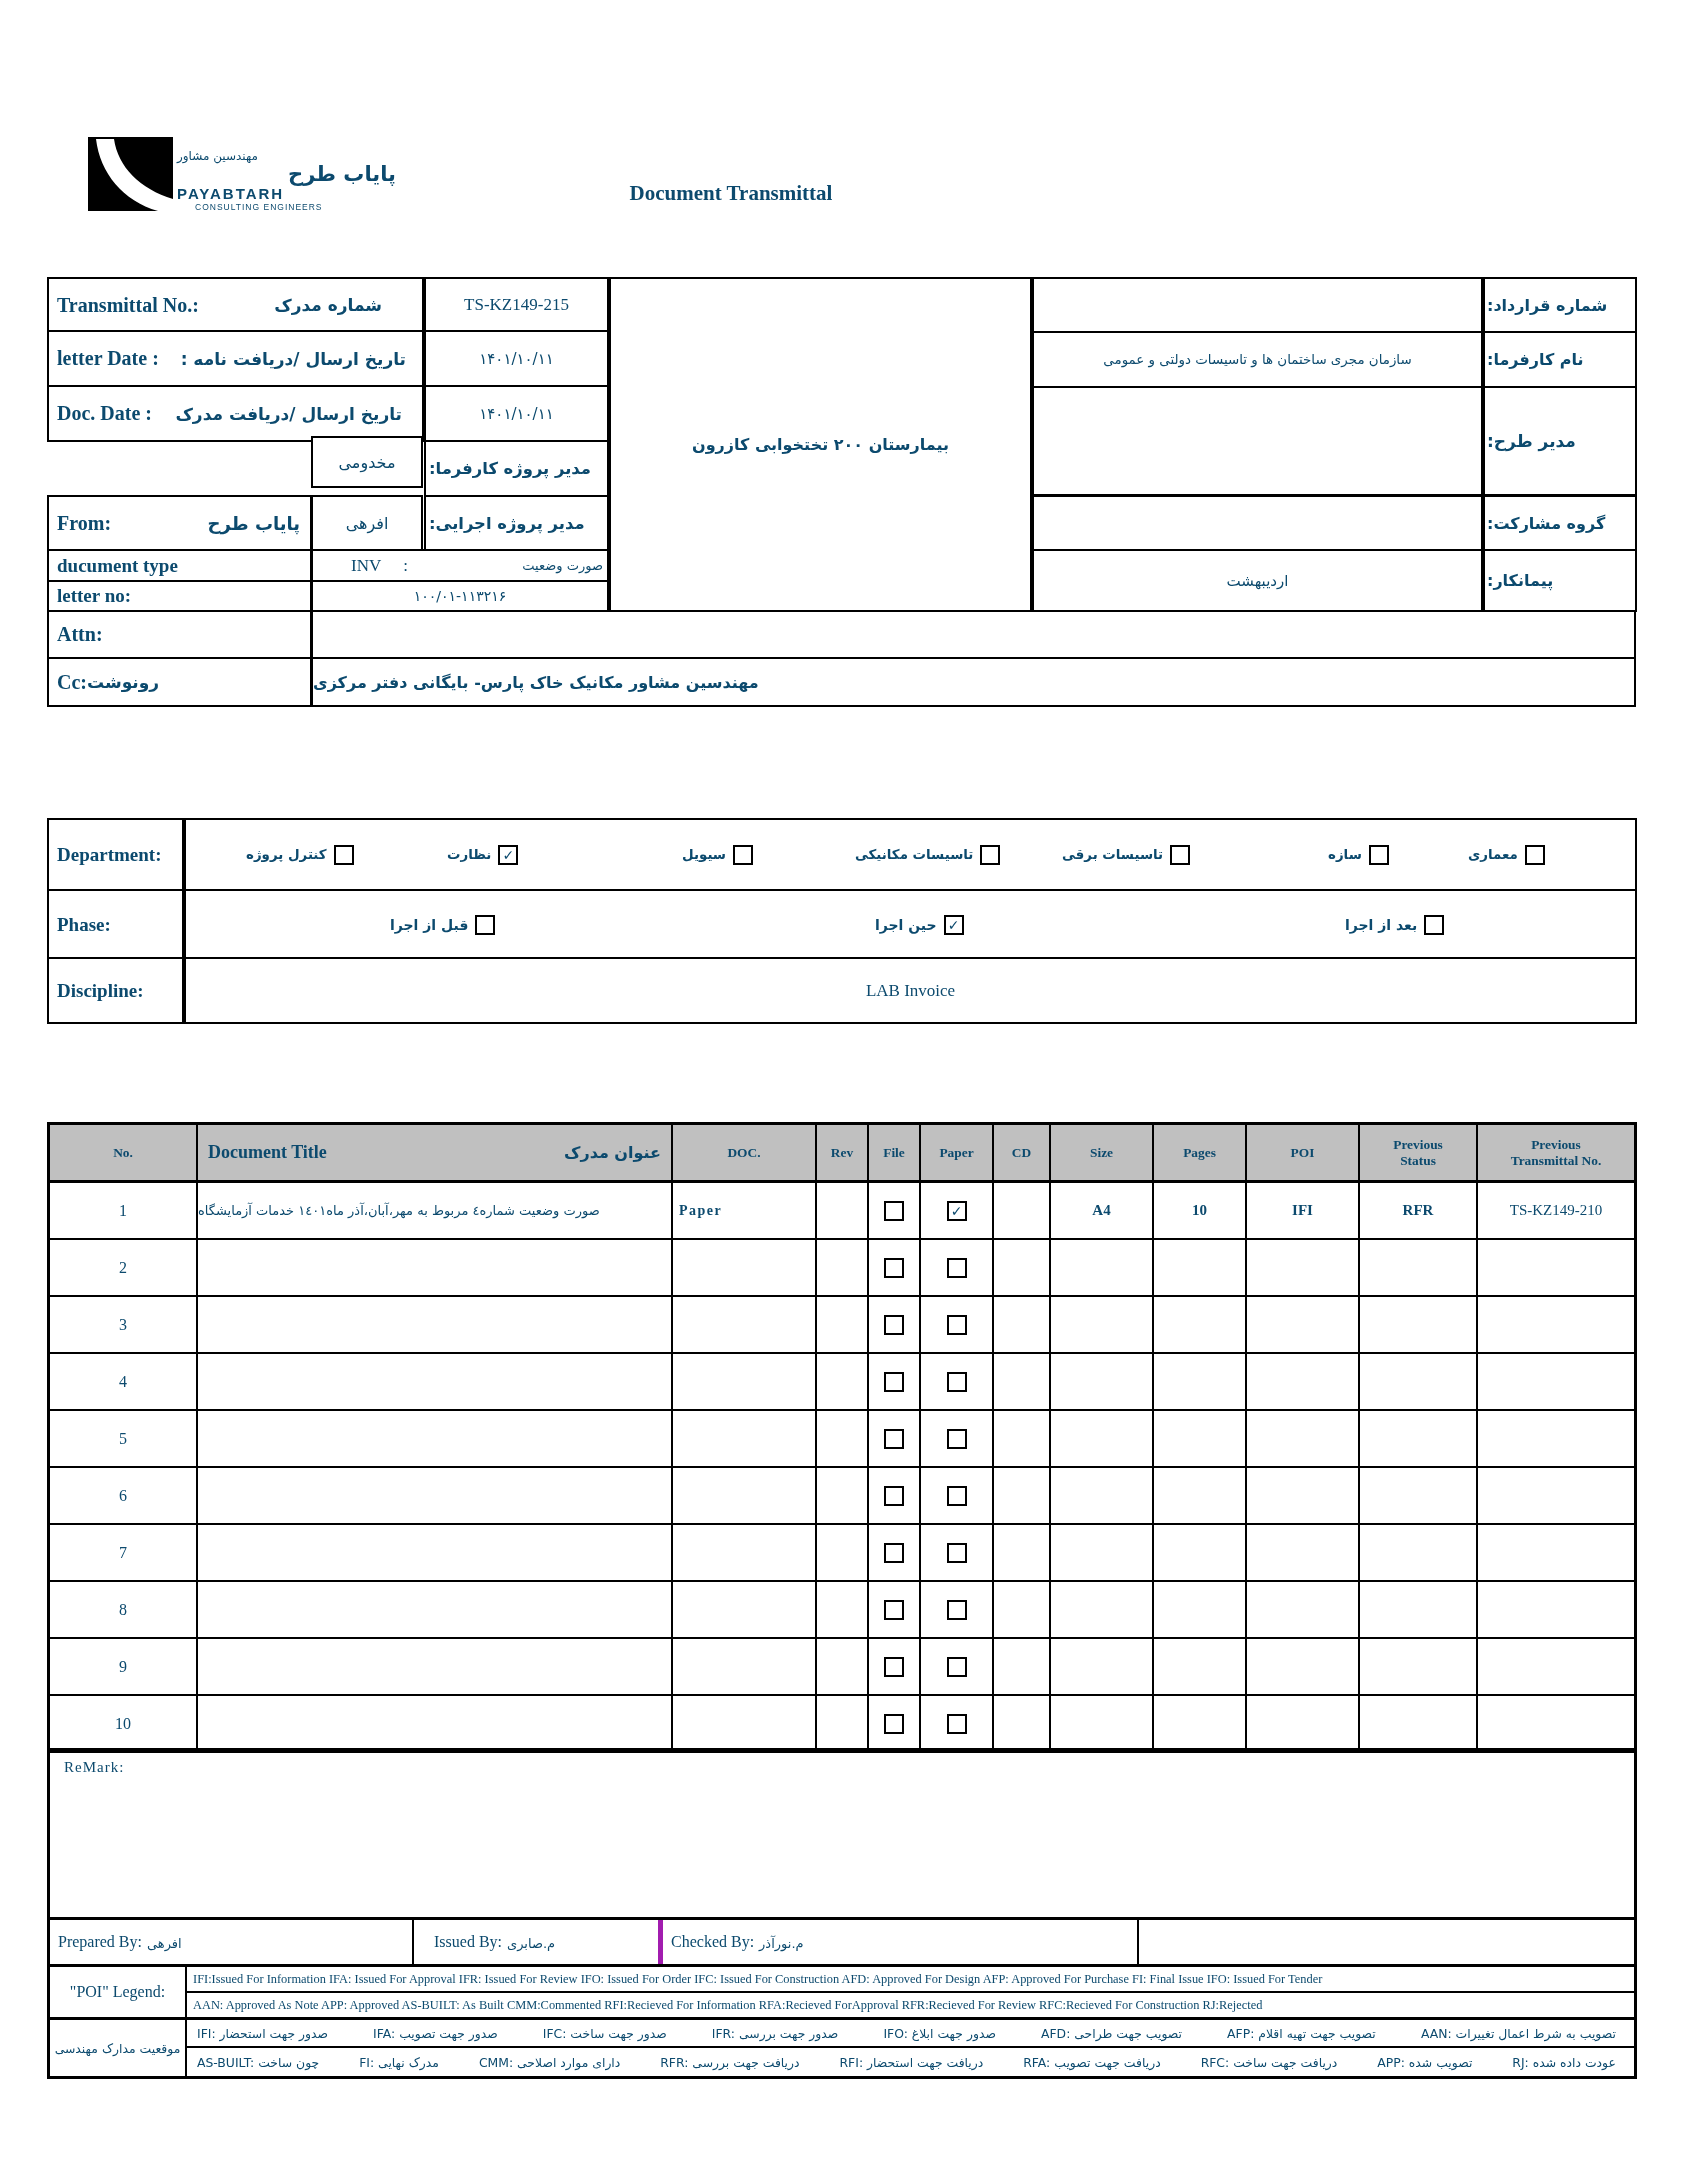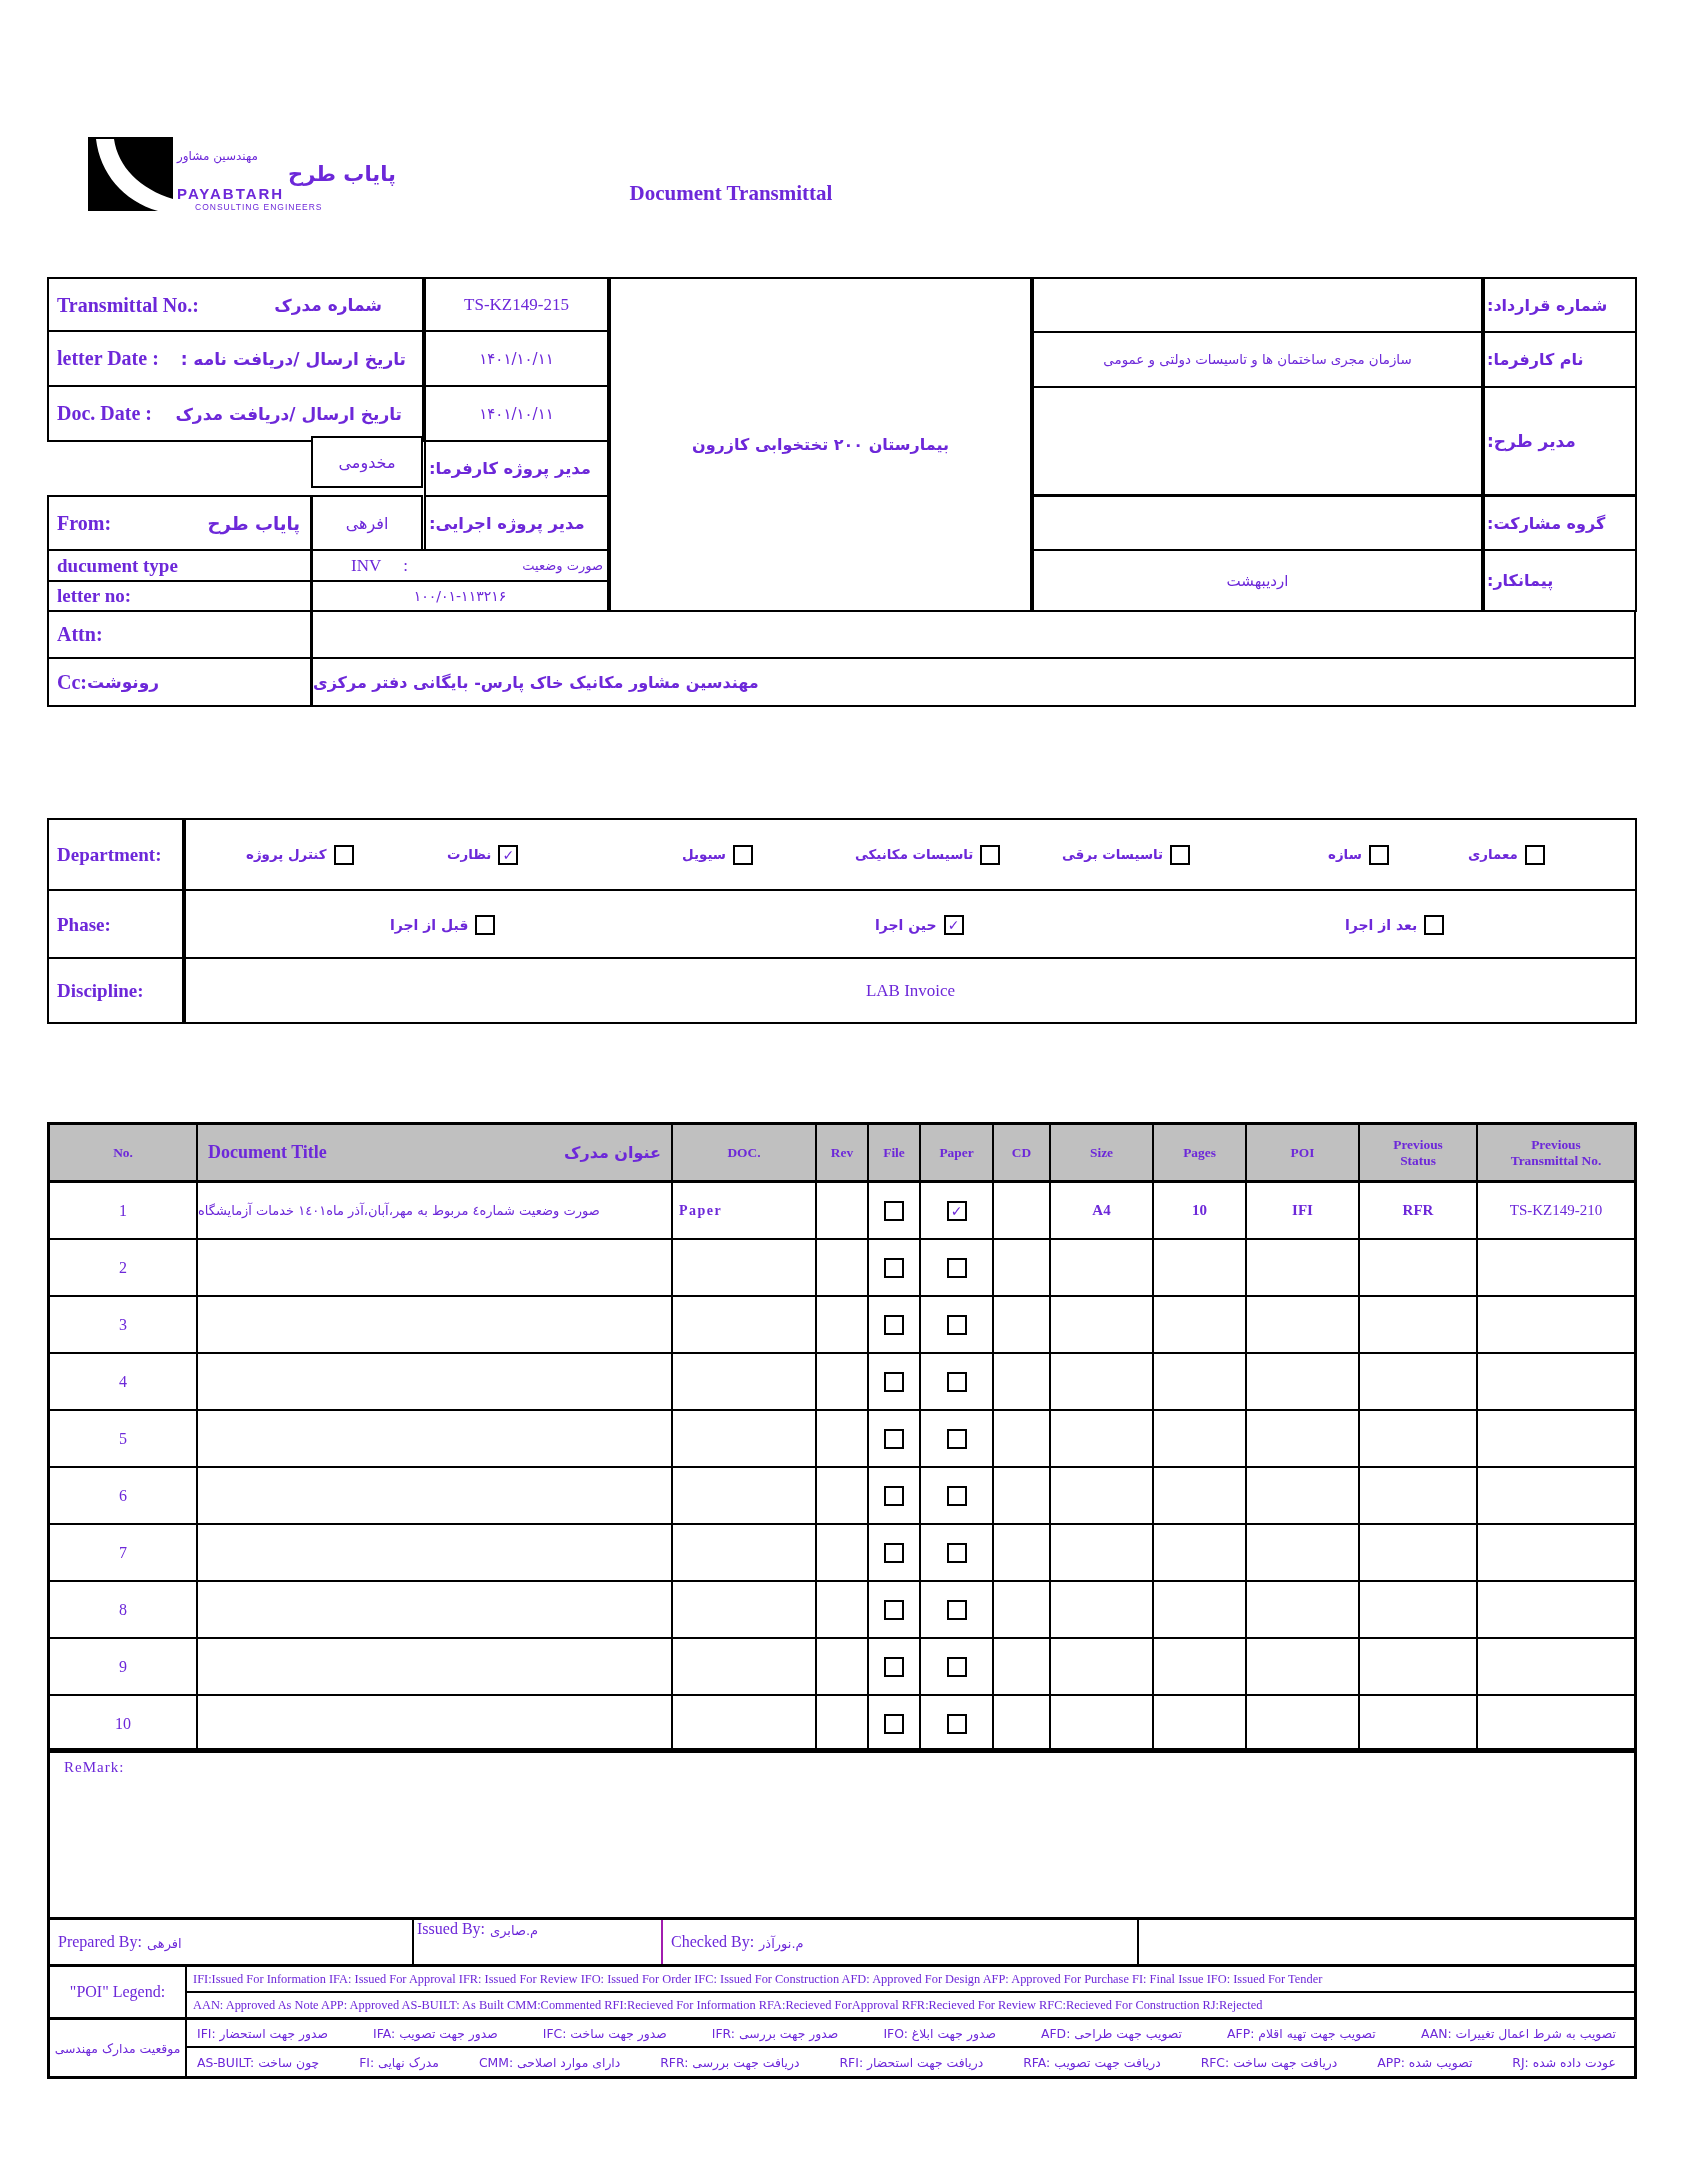--- a/index.html
+++ b/index.html
@@ -1,17 +1,17 @@
 <!DOCTYPE html>
 <html><head>
 <meta charset="utf-8">
 <style>
   html,body{margin:0;padding:0;background:#fff;}
   #page{position:relative;width:1684px;height:2178px;background:#ffffff;overflow:hidden;
-        font-family:"Liberation Serif", serif;color:#6d28d9;}
+        font-family:"Liberation Serif", serif;color:#0c4a6e;}
   .abs{position:absolute;box-sizing:border-box;}
   .cell{position:absolute;box-sizing:border-box;border:2px solid #000;background:#fff;
         display:flex;align-items:center;}
   .en{font-family:"Liberation Serif", serif;}
   .fa{font-family:"DejaVu Sans", sans-serif;}
   .b{font-weight:bold;}
   .lbl-en{font-weight:bold;font-size:20px;padding-left:8px;}
   .lbl-fa{font-weight:bold;font-size:17px;}
   .val{font-size:17px;}
   .center{justify-content:center;text-align:center;}
@@ -392,21 +392,21 @@
   <div class="abs" style="left:47px;top:1751px;width:1590px;height:169px;border:3px solid #000;border-top:0;">
     <div class="en" style="font-size:15px;padding:8px 0 0 14px;letter-spacing:1px;">ReMark:</div>
     <div></div>
   </div>
 
   <div class="abs" style="left:47px;top:1920px;width:1590px;height:47px;border:3px solid #000;border-top:0;display:flex;">
     <div style="width:364px;border-right:2px solid #000;display:flex;align-items:center;padding-left:8px;box-sizing:border-box;">
       <span class="sig-lbl">Prepared By:</span>
       <span class="sig-name" dir="rtl">افرهی</span>
     </div>
-    <div style="width:249px;border-right:2px solid #a21caf;display:flex;align-items:flex-start;padding-left:3px;box-sizing:border-box;">
+    <div style="width:249px;border-right:5px solid #a21caf;display:flex;align-items:center;padding-left:20px;box-sizing:border-box;">
       <span class="sig-lbl">Issued By:</span>
       <span class="sig-name" dir="rtl">م.صابری</span>
     </div>
     <div style="width:476px;border-right:2px solid #000;display:flex;align-items:center;padding-left:8px;box-sizing:border-box;">
       <span class="sig-lbl">Checked By:</span>
       <span class="sig-name" dir="rtl">م.نورآذر</span>
     </div>
   </div>
 
   <div class="abs" style="left:47px;top:1967px;width:1590px;height:112px;border:3px solid #000;border-top:0;display:flex;">

